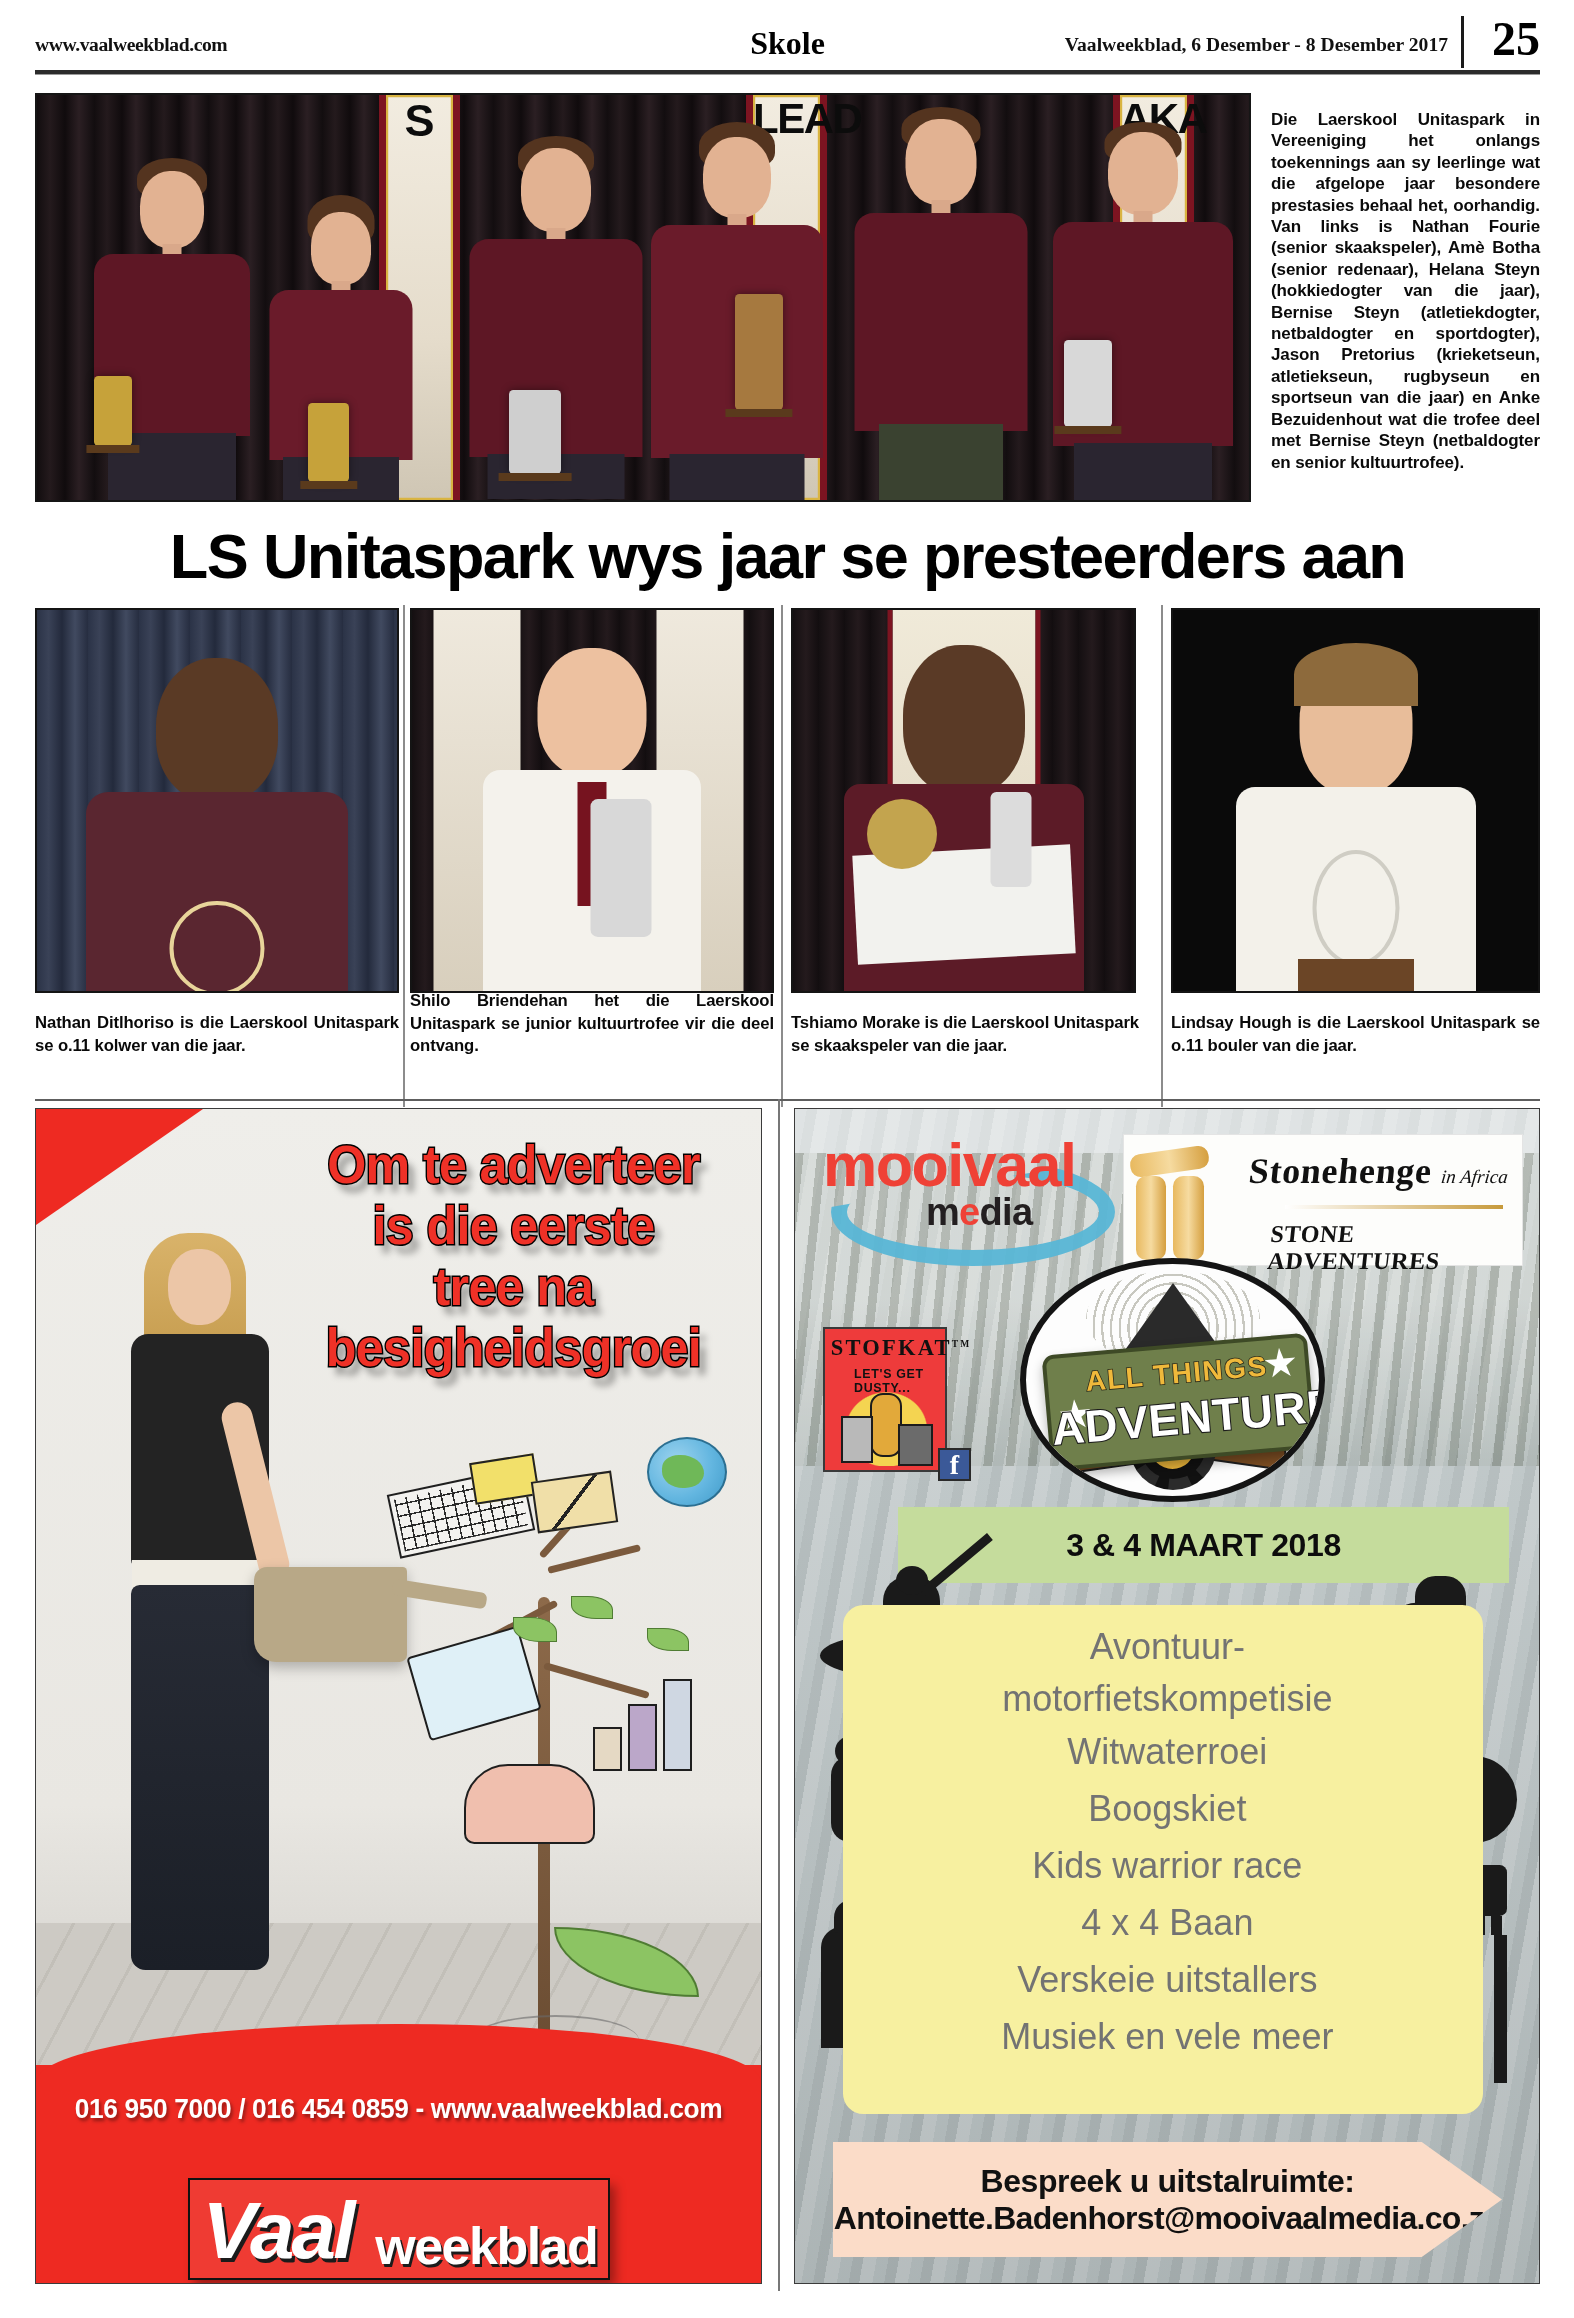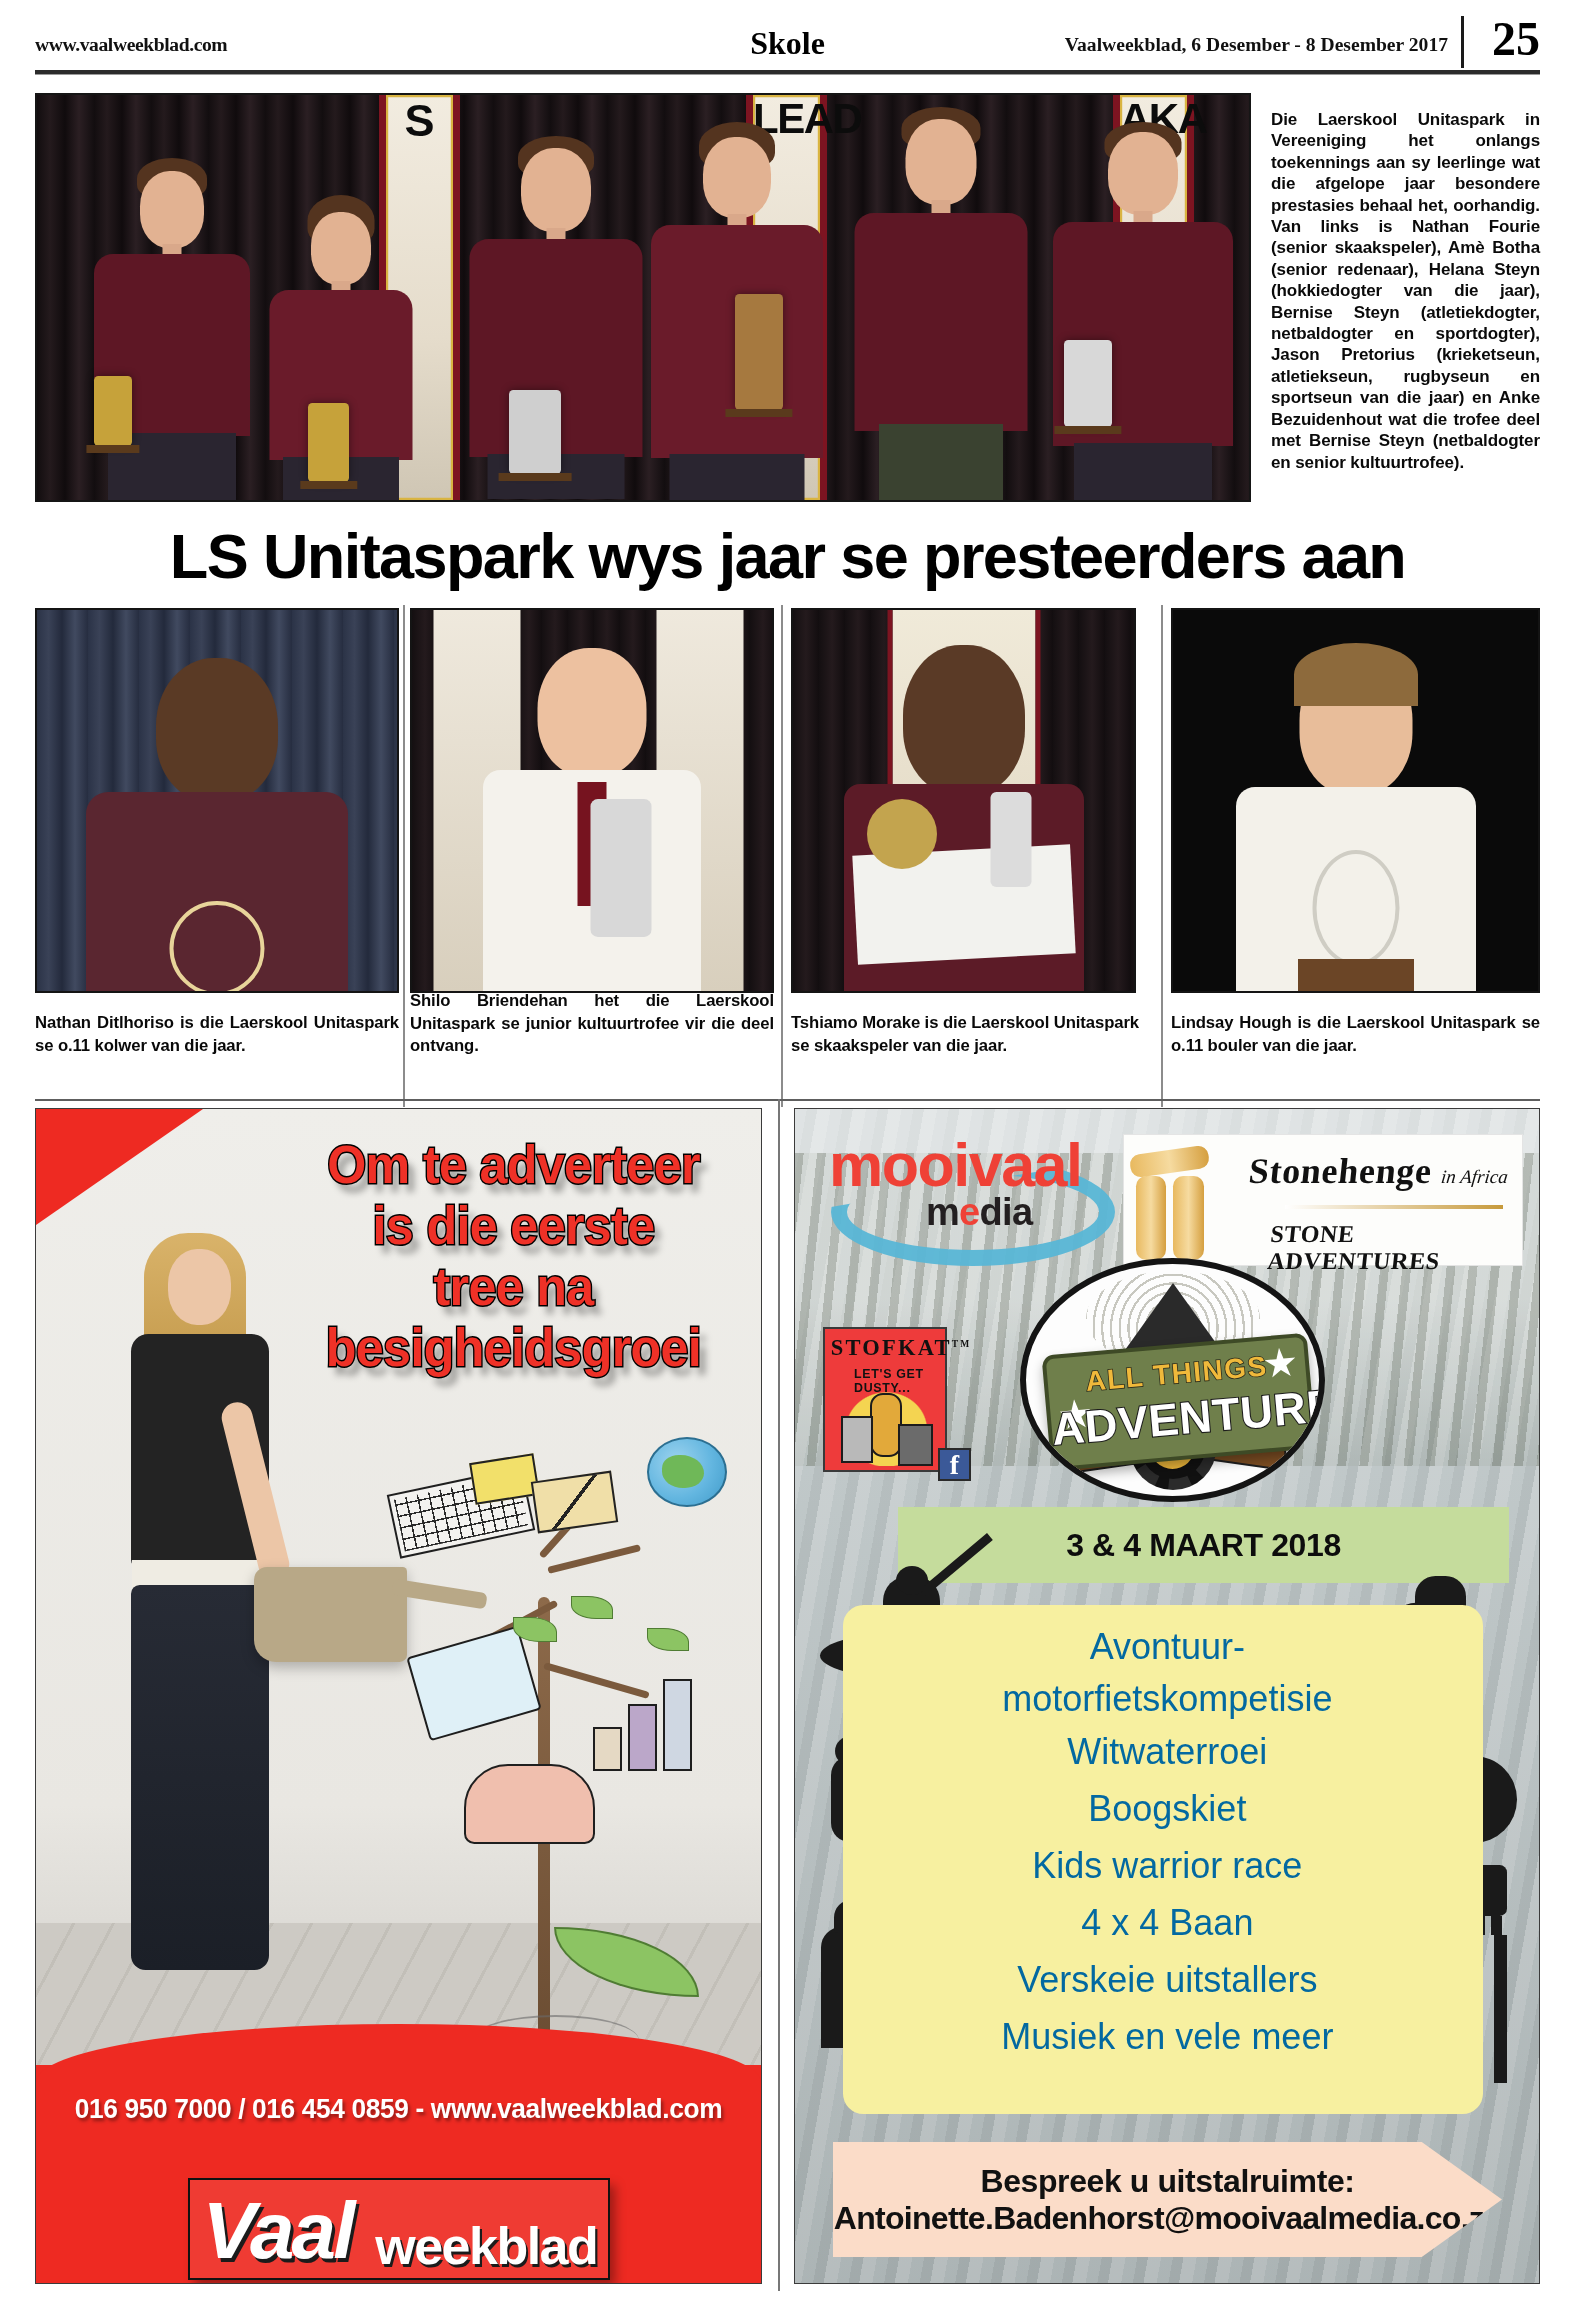--- a/index.html
+++ b/index.html
@@ -297,21 +297,21 @@
   .ra-bg-photo { position: absolute; inset: 0;
      background:
        linear-gradient(180deg, rgba(255,255,255,.55) 0 16%, rgba(255,255,255,.1) 30%, rgba(0,0,0,.07) 100%),
        repeating-linear-gradient(100deg,#b9c2c3 0 11.6px,#aeb7b8 11.6px 22px,#c4cbcc 22px 35px); }
   .ra-trees { position: absolute; left: 0; top: 44px; width: 100%; height: 313px;
      background: repeating-linear-gradient(96deg, rgba(70,80,60,.30) 0 8.7px, rgba(140,150,130,.12) 8.7px 22px);
      filter: blur(0.7px); }
 
   .ra-mooivaal { position: absolute; left: 23px; top: 20.4px; width: 291px; height: 138px; }
   .ra-mooivaal .m1 {
-    position: absolute; left: 11px; top: 4.4px;
+    position: absolute; left: 5px; top: 4.4px;
     font-family: "Liberation Sans", sans-serif; font-weight: 700;
     font-size: 61px; color: #ef4136; letter-spacing: -1.5px; line-height: 63px;
   }
   .ra-mooivaal .m2 {
     position: absolute; left: 108px; top: 64px;
     font-family: "Liberation Sans", sans-serif; font-weight: 700;
     font-size: 38px; color: #231f20; letter-spacing: -0.7px; line-height: 39px;
   }
   .ra-mooivaal .m2 em { font-style: normal; color: #ef4136; }
   .ra-swoosh {
@@ -411,21 +411,21 @@
     color: #0d0d0d; letter-spacing: -0.4px;
   }
 
   .ra-list {
     position: absolute; left: 48px; top: 496px; width: 640px; height: 509px;
     background: #f7f0a0; border-radius: 20.4px;
   }
   .ra-list ul { list-style: none; padding: 13px 0 0 0; }
   .ra-list li {
     text-align: center; font-family: "Liberation Sans", sans-serif;
-    font-weight: 400; font-size: 36px; line-height: 57px; color: #0369a1;
+    font-weight: 400; font-size: 36px; line-height: 57px; color: #737373;
     padding-left: 8.7px;
   }
   .ra-list li.wrap { line-height: 48px; }
 
   .ra-sil { position: absolute; }
   .sil-kayak { left: 25px; top: 457px; width: 167px; height: 145px; }
   .sil-runners { left: 36px; top: 625px; width: 182px; height: 138px; }
   .sil-archer { left: 26px; top: 771px; width: 182px; height: 167px; }
   .sil-moto { right: 22px; top: 465px; width: 218px; height: 276px; }
   .sil-stall { right: 32px; top: 756px; width: 218px; height: 218px; }

